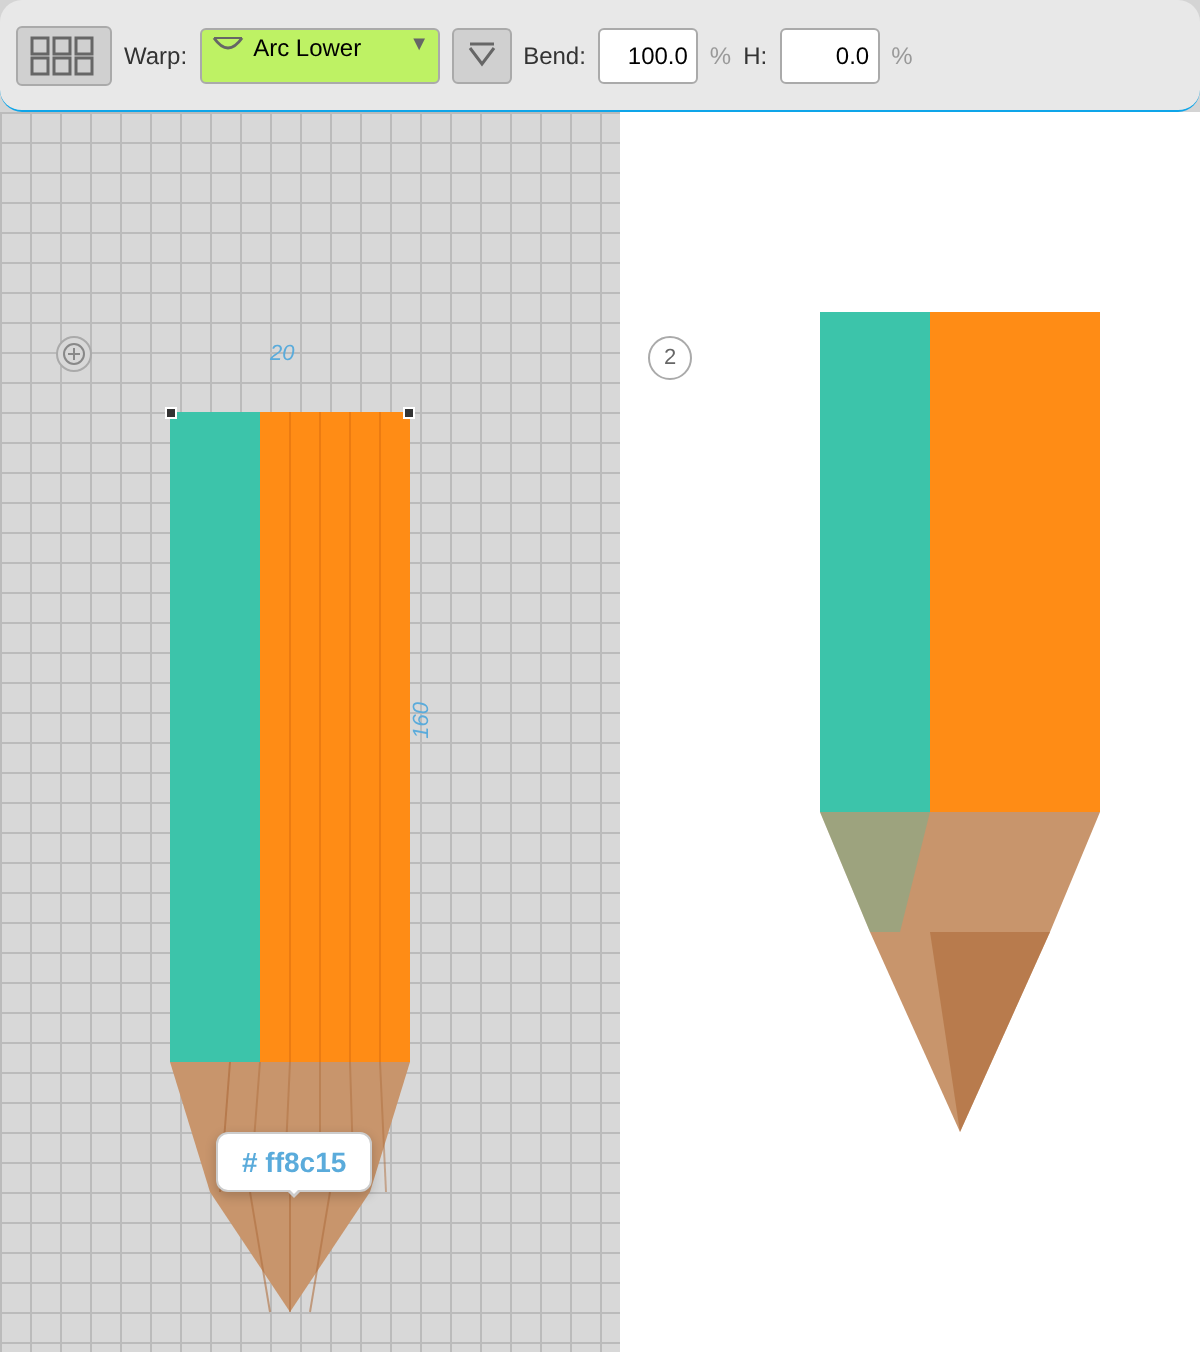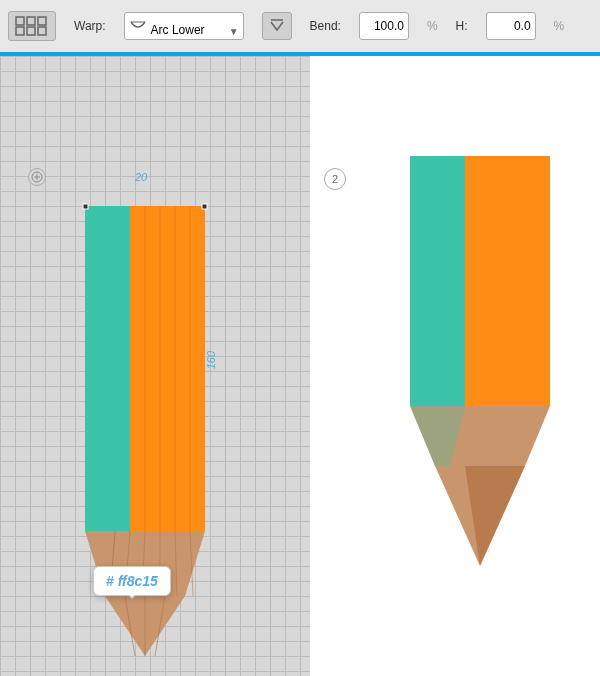--- a/index.html
+++ b/index.html
@@ -4,32 +4,33 @@
   <style>
     * { margin: 0; padding: 0; box-sizing: border-box; }
     body { width: 600px; height: 676px; background: #d4d4d4; font-family: Arial, sans-serif; font-size: 12px; overflow: hidden; }
 
     
     #toolbar {
       display: flex;
       align-items: center;
       height: 56px;
       background: #e8e8e8;
-      border-bottom: 4px solid #0ea5e9;
+      border-bottom: 1px solid #0ea5e9;
       padding: 0 8px;
-      gap: 18px;
+      gap: 6px;
+      border-radius: 11px;
     }
     .tool-icon-group {
       display: flex; align-items: center; justify-content: center;
       background: #d0d0d0; border: 1px solid #aaa; border-radius: 3px;
       width: 48px; height: 30px; cursor: pointer;
     }
     .warp-label { font-size: 12px; color: #333; font-weight: normal; }
     .warp-select {
-      display: flex; align-items: flex-end; background: #ffffff; border: 1px solid #aaa;
+      display: flex; align-items: flex-start; background: #bef264; border: 1px solid #aaa;
       border-radius: 3px; padding: 2px 4px; min-width: 120px; height: 28px; cursor: pointer;
     }
     .warp-select-text { flex: 1; font-size: 12px; }
     .warp-select-arrow { font-size: 10px; color: #666; }
     .warp-icon { margin-right: 4px; font-size: 14px; }
     .bend-label, .h-label { font-size: 12px; color: #333; }
     .bend-input, .h-input {
       width: 50px; height: 28px; border: 1px solid #aaa; border-radius: 3px;
       background: white; text-align: right; padding: 12px 4px; font-size: 12px;
     }
@@ -228,21 +229,21 @@
 
         <line x1="45" y1="395" x2="55" y2="455" stroke="#b07040" stroke-width="1" opacity="0.6"></line>
         <line x1="65" y1="395" x2="65" y2="455" stroke="#b07040" stroke-width="1" opacity="0.6"></line>
         <line x1="85" y1="395" x2="75" y2="455" stroke="#b07040" stroke-width="1" opacity="0.6"></line>
 
         <rect x="3" y="3" width="5" height="5" fill="#333" stroke="white" stroke-width="1"></rect>
         <rect x="122" y="3" width="5" height="5" fill="#333" stroke="white" stroke-width="1"></rect>
       </svg>
     </div>
 
-    <div class="color-tooltip" style="left:93px; top:510px;font-style:italic;">
+    <div class="color-tooltip" style="left:108px; top:510px;">
       <span># ff8c15</span>
     </div>
   </div>
 
   <div id="right-panel">
 
     <div style="position:absolute; left:14px; top:112px; width:22px; height:22px; border:1px solid #aaa; border-radius:50%; background:white; display:flex; align-items:center; justify-content:center; font-size:11px; color:#666;">2</div>
 
     <div id="pencil-right">
       <svg width="160" height="420" viewBox="0 0 160 420" class="pencil-svg">

